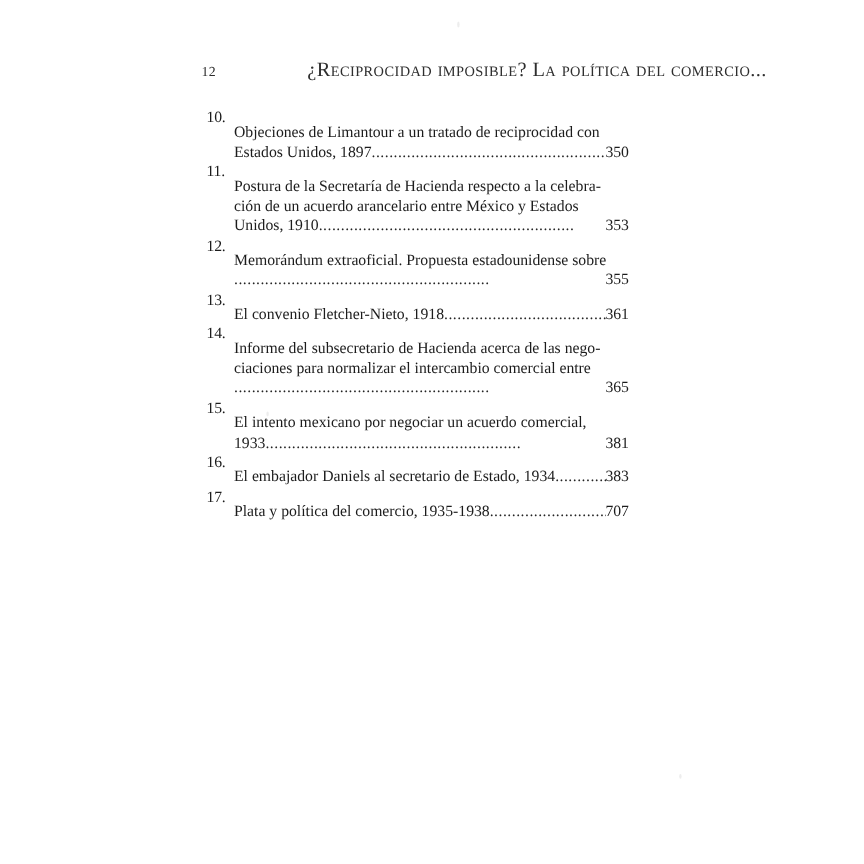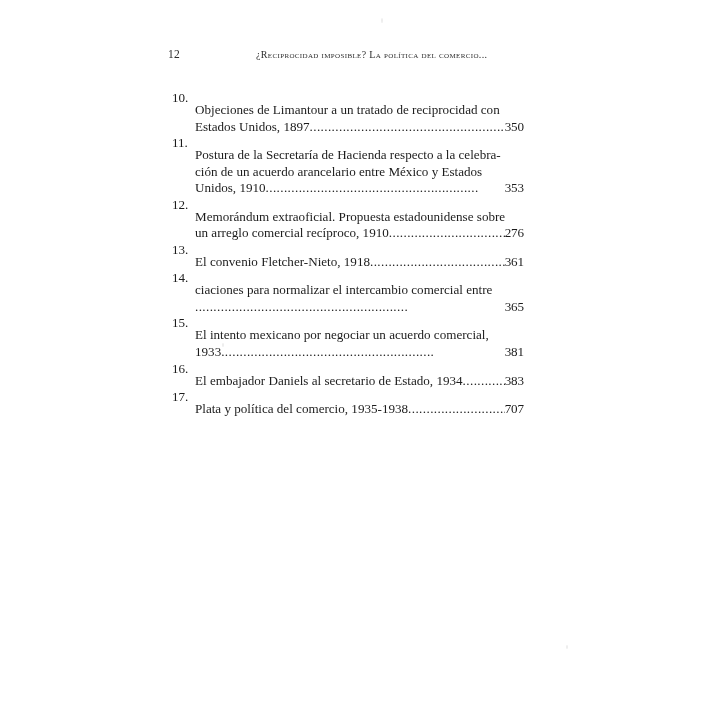--- a/index.html
+++ b/index.html
@@ -36,21 +36,21 @@
     align-items: baseline;
   }
   .folio {
     font-size: 11.5px;
     letter-spacing: 0.2px;
     color: #2b2b2b;
     width: 88px;
     flex: 0 0 88px;
   }
   .runhead-title {
-    font-size: 10px;
+    font-size: 17px;
     letter-spacing: 0.35px;
     color: #2e2e2e;
     white-space: nowrap;
     font-variant: small-caps;
     text-transform: none;
     text-align: right;
   }
 
   
   .toc {
@@ -146,39 +146,39 @@
             <span class="leader">..........................................................</span>
             <span class="pg">353</span>
           </div>
         </div>
       </div>
       <div class="toc-entry">
         <div class="toc-num">12.</div>
         <div class="toc-body">
           <div class="toc-line">Memorándum extraoficial. Propuesta estadounidense sobre</div>
           <div class="toc-line tail">
-            <span class="tail-text">un arreglo comercial recíproco, 1910</span>
-            <span class="leader">..........................................................</span>
-            <span class="pg">276</span>
+            <span class="leader">..........................................................</span>
+            <span class="pg">355</span>
           </div>
         </div>
       </div>
       <div class="toc-entry">
         <div class="toc-num">13.</div>
         <div class="toc-body">
           <div class="toc-line tail">
             <span class="tail-text">El convenio Fletcher-Nieto, 1918</span>
             <span class="leader">..........................................................</span>
             <span class="pg">361</span>
           </div>
         </div>
       </div>
       <div class="toc-entry">
         <div class="toc-num">14.</div>
         <div class="toc-body">
+          <div class="toc-line">Informe del subsecretario de Hacienda acerca de las nego-</div>
           <div class="toc-line">ciaciones para normalizar el intercambio comercial entre</div>
           <div class="toc-line tail">
             <span class="leader">..........................................................</span>
             <span class="pg">365</span>
           </div>
         </div>
       </div>
       <div class="toc-entry">
         <div class="toc-num">15.</div>
         <div class="toc-body">

